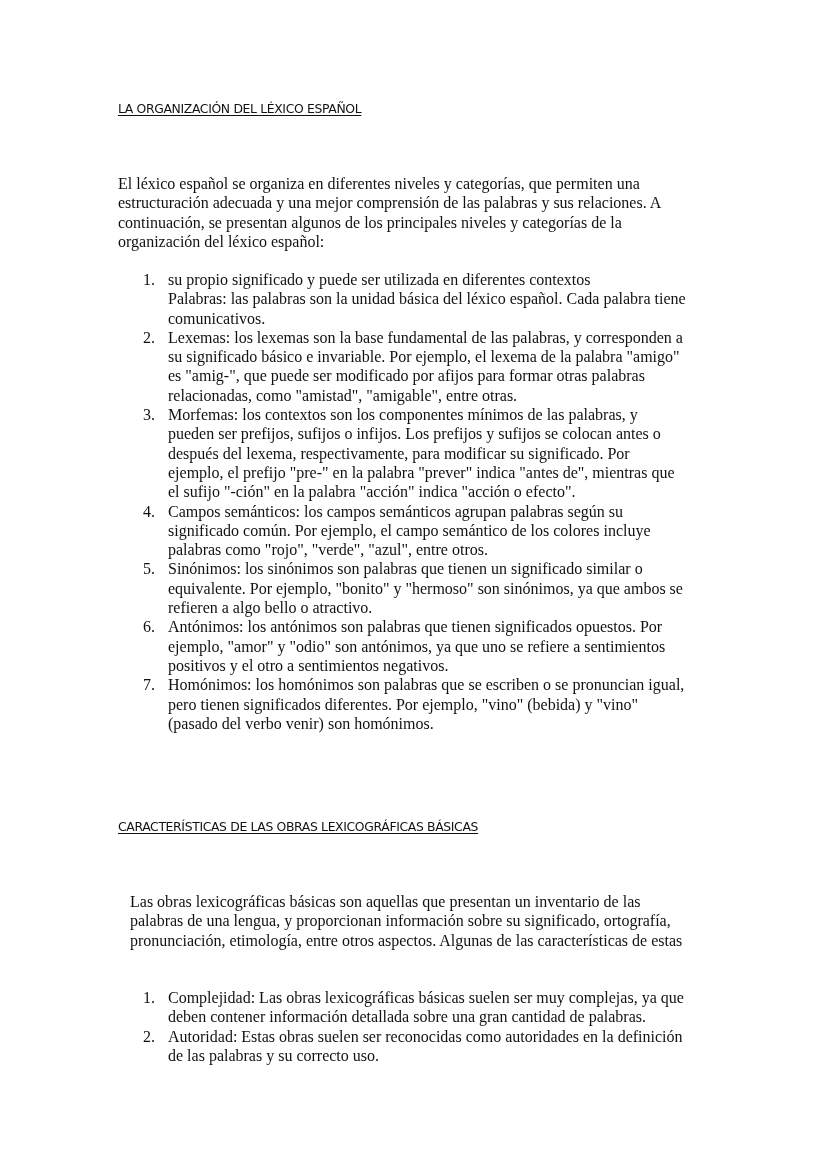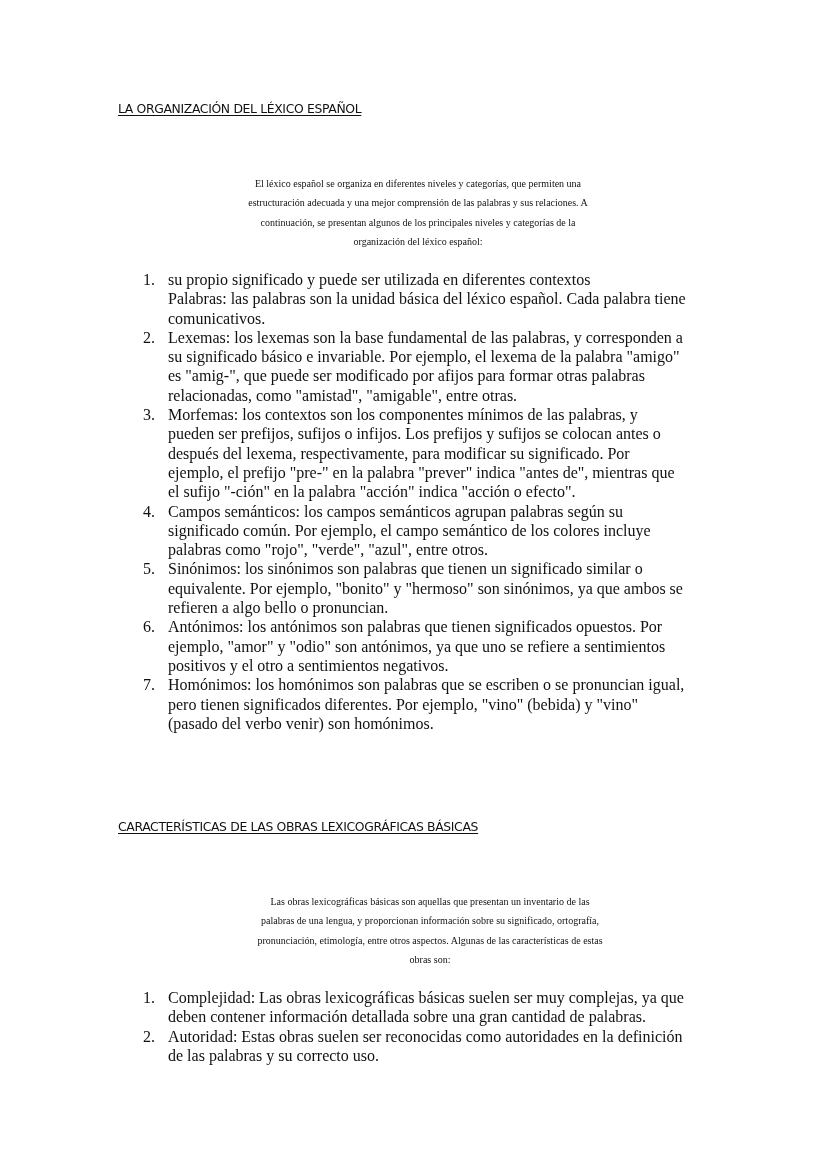--- a/index.html
+++ b/index.html
@@ -33,25 +33,24 @@
       color: #111;
       white-space: nowrap;
       margin: 0;
       font-weight: normal;
     }
     .para {
       position: absolute;
       left: 118px;
       width: 600px;
       font-family: "Liberation Serif", serif;
-      font-size: 10px;
+      font-size: 16px;
       line-height: 19.3px;
       color: #111;
       margin: 0;
-      text-align: center;
     }
     .para .line { display: block; white-space: nowrap; }
     ol.list {
       position: absolute;
       left: 118px;
       margin: 0;
       padding: 0;
       list-style: none;
       font-family: "Liberation Serif", serif;
       font-size: 16px;
@@ -108,21 +107,21 @@
     <li>
       <span class="num">4.</span>
       <span class="line">Campos semánticos: los campos semánticos agrupan palabras según su</span>
       <span class="line">significado común. Por ejemplo, el campo semántico de los colores incluye</span>
       <span class="line">palabras como "rojo", "verde", "azul", entre otros.</span>
     </li>
     <li>
       <span class="num">5.</span>
       <span class="line">Sinónimos: los sinónimos son palabras que tienen un significado similar o</span>
       <span class="line">equivalente. Por ejemplo, "bonito" y "hermoso" son sinónimos, ya que ambos se</span>
-      <span class="line">refieren a algo bello o pronuncian.</span>
+      <span class="line">refieren a algo bello o atractivo.</span>
     </li>
     <li>
       <span class="num">6.</span>
       <span class="line">Antónimos: los antónimos son palabras que tienen significados opuestos. Por</span>
       <span class="line">ejemplo, "amor" y "odio" son antónimos, ya que uno se refiere a sentimientos</span>
       <span class="line">positivos y el otro a sentimientos negativos.</span>
     </li>
     <li>
       <span class="num">7.</span>
       <span class="line">Homónimos: los homónimos son palabras que se escriben o se pronuncian igual,</span>
@@ -130,21 +129,20 @@
       <span class="line">(pasado del verbo venir) son homónimos.</span>
     </li>
   </ol>
 
   <h2 class="heading" style="top:819px;">CARACTERÍSTICAS DE LAS OBRAS LEXICOGRÁFICAS BÁSICAS</h2>
 
   <p class="para" style="top:892px;margin-left:12px;">
     <span class="line">Las obras lexicográficas básicas son aquellas que presentan un inventario de las</span>
     <span class="line">palabras de una lengua, y proporcionan información sobre su significado, ortografía,</span>
     <span class="line">pronunciación, etimología, entre otros aspectos. Algunas de las características de estas</span>
-    <span class="line">obras son:</span>
   </p>
 
   <ol class="list" style="top:988px;">
     <li>
       <span class="num">1.</span>
       <span class="line">Complejidad: Las obras lexicográficas básicas suelen ser muy complejas, ya que</span>
       <span class="line">deben contener información detallada sobre una gran cantidad de palabras.</span>
     </li>
     <li>
       <span class="num">2.</span>

